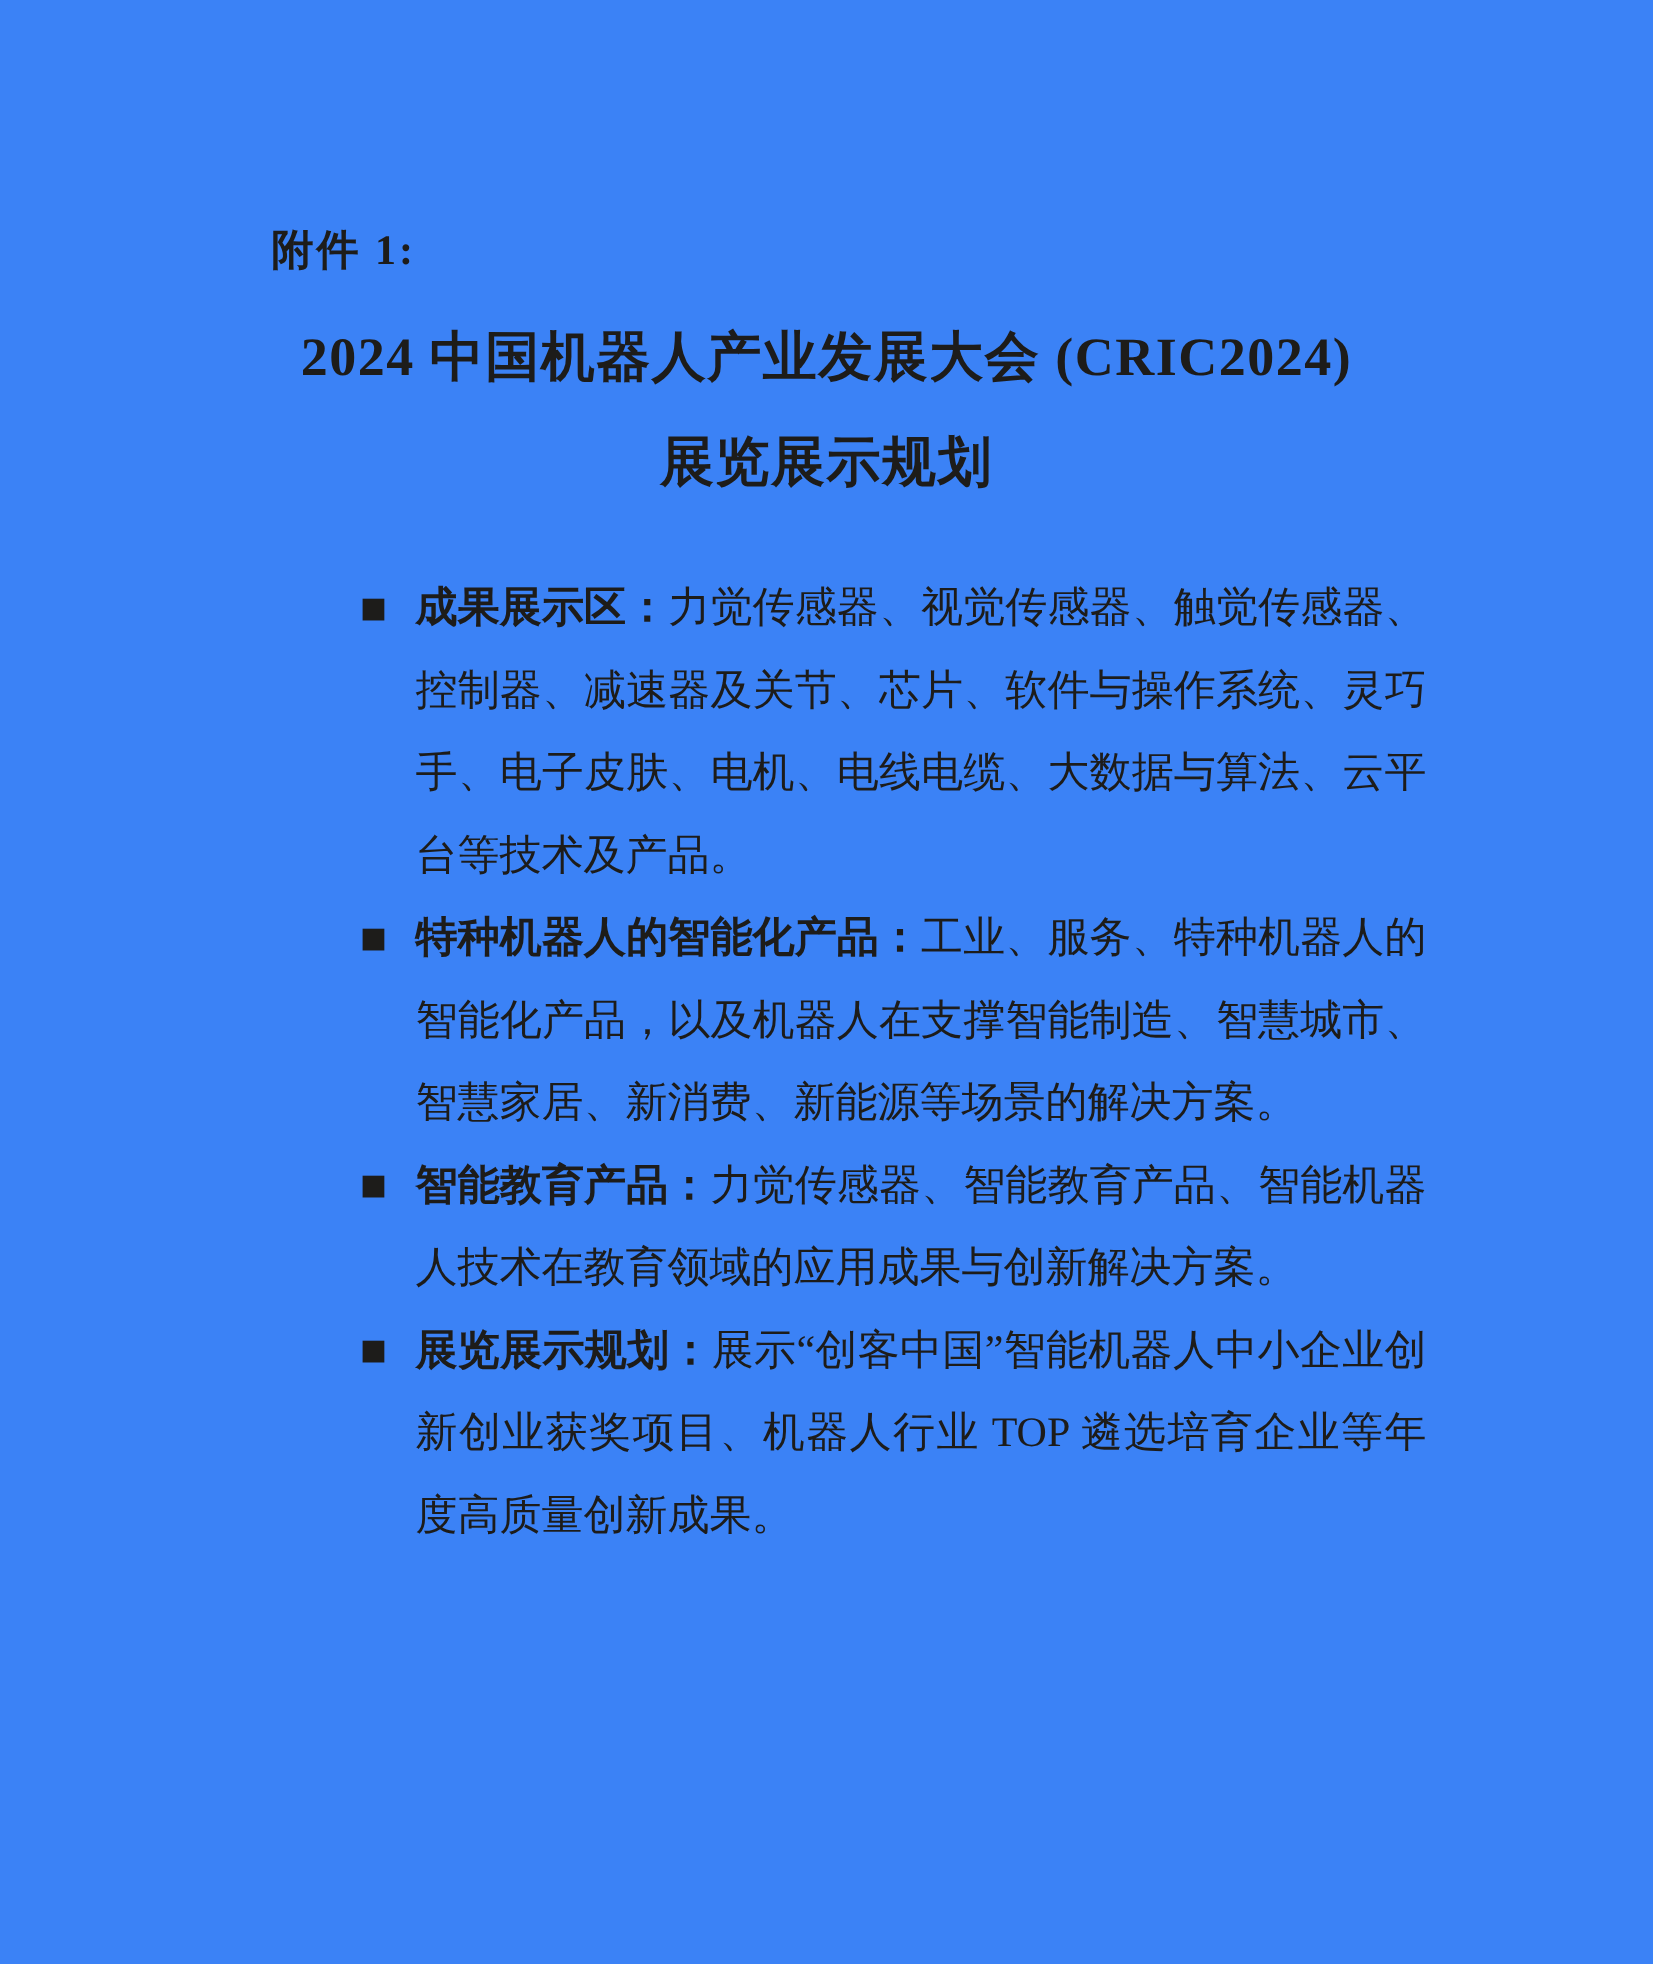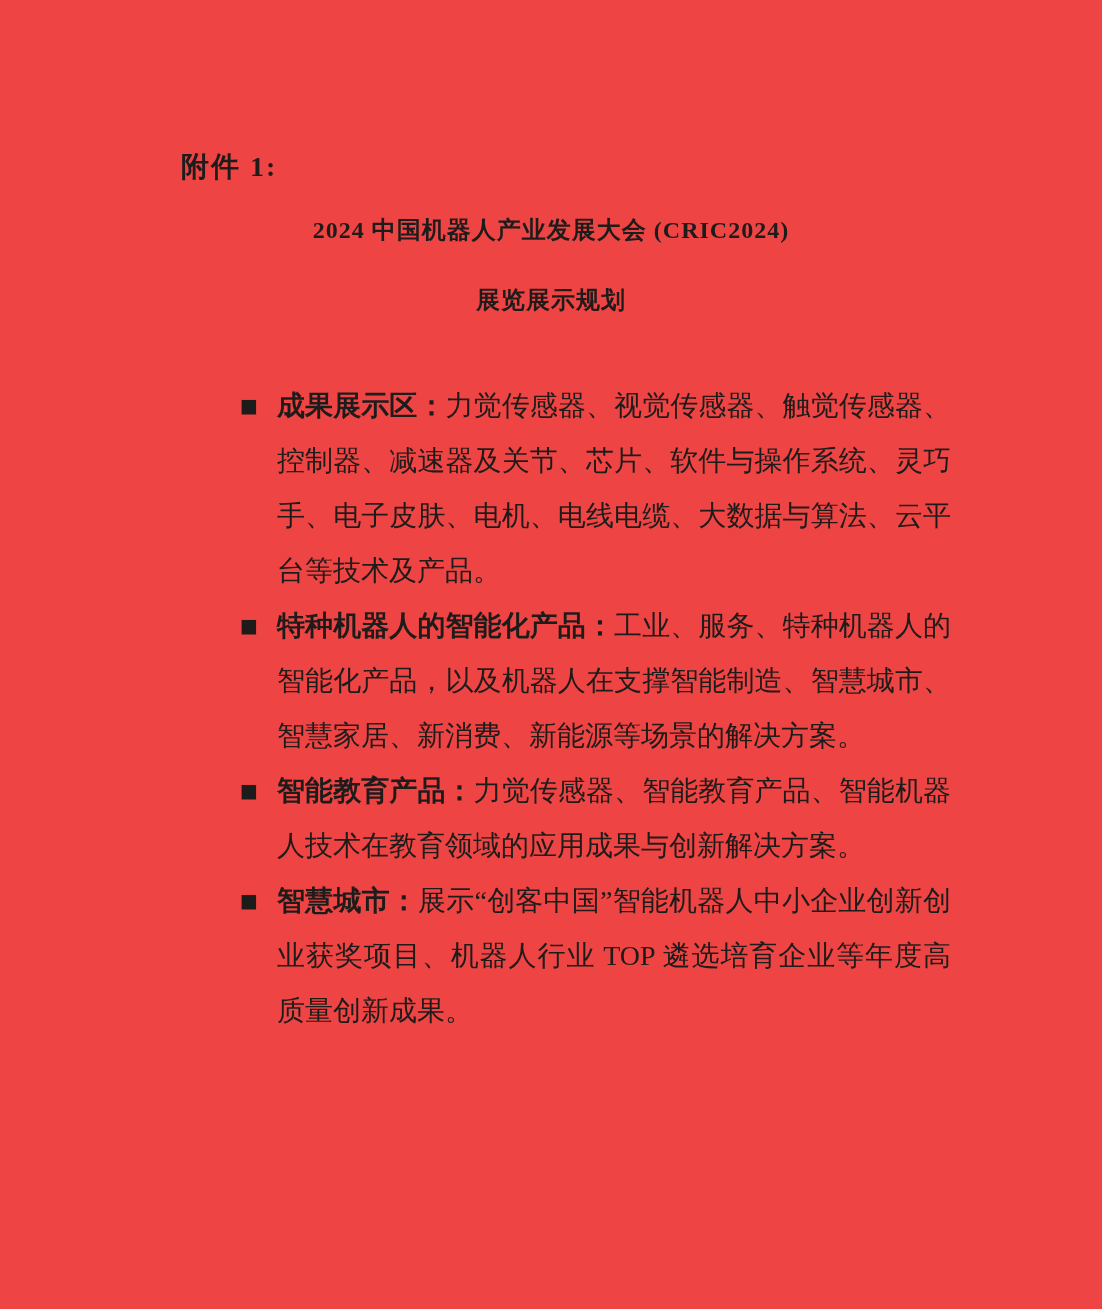--- a/index.html
+++ b/index.html
@@ -1,38 +1,38 @@
 <!DOCTYPE html>
 <html><head>
 <meta charset="utf-8">
 <style>
   html, body { margin: 0; padding: 0; }
   .page {
     position: relative;
     width: 1102px;
     height: 1309px;
-    background: #ef4444;
+    background: #3b82f6;
     color: #1d1c1a;
     font-family: "Liberation Serif", "DejaVu Serif", serif;
     overflow: hidden;
   }
   .attach {
     position: absolute;
     left: 181px;
     top: 148px;
     font-size: 28px;
     font-weight: 600;
     letter-spacing: 2px;
   }
   .title-line {
     position: absolute;
     left: 0;
     width: 100%;
     text-align: center;
-    font-size: 24px;
+    font-size: 36px;
     font-weight: 700;
     letter-spacing: 1px;
     white-space: nowrap;
   }
   .title-1 { top: 214px; }
   .title-2 { top: 284px; }
   .content {
     position: absolute;
     left: 181px;
     top: 378px;
@@ -93,18 +93,18 @@
         <div class="bullet-text"><span class="bullet-label">特种机器人的智能化产品：</span><span>工业、服务、特种机器人的智能化产品，以及机器人在支撑智能制造、智慧城市、智慧家居、新消费、新能源等场景的解决方案。</span></div>
       </div>
 
       <div class="bullet-item">
         <span class="bullet-marker">■</span>
         <div class="bullet-text"><span class="bullet-label">智能教育产品：</span><span>力觉传感器、智能教育产品、智能机器人技术在教育领域的应用成果与创新解决方案。</span></div>
       </div>
 
       <div class="bullet-item">
         <span class="bullet-marker">■</span>
-        <div class="bullet-text"><span class="bullet-label">智慧城市：</span><span>展示“创客中国”智能机器人中小企业创新创业获奖项目、机器人行业 TOP 遴选培育企业等年度高质量创新成果。</span></div>
+        <div class="bullet-text"><span class="bullet-label">展览展示规划：</span><span>展示“创客中国”智能机器人中小企业创新创业获奖项目、机器人行业 TOP 遴选培育企业等年度高质量创新成果。</span></div>
       </div>
 
     </div>
   </div>
 </div>
 
 </body></html>

